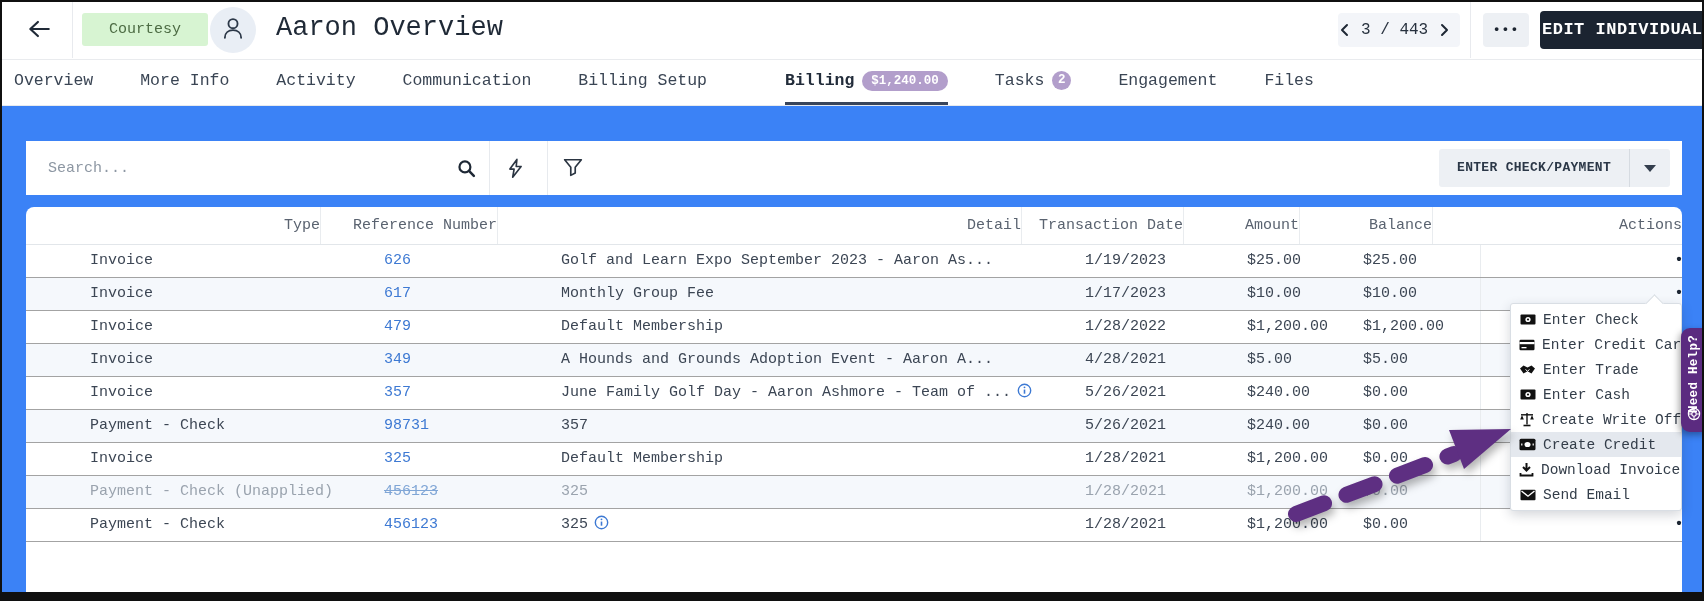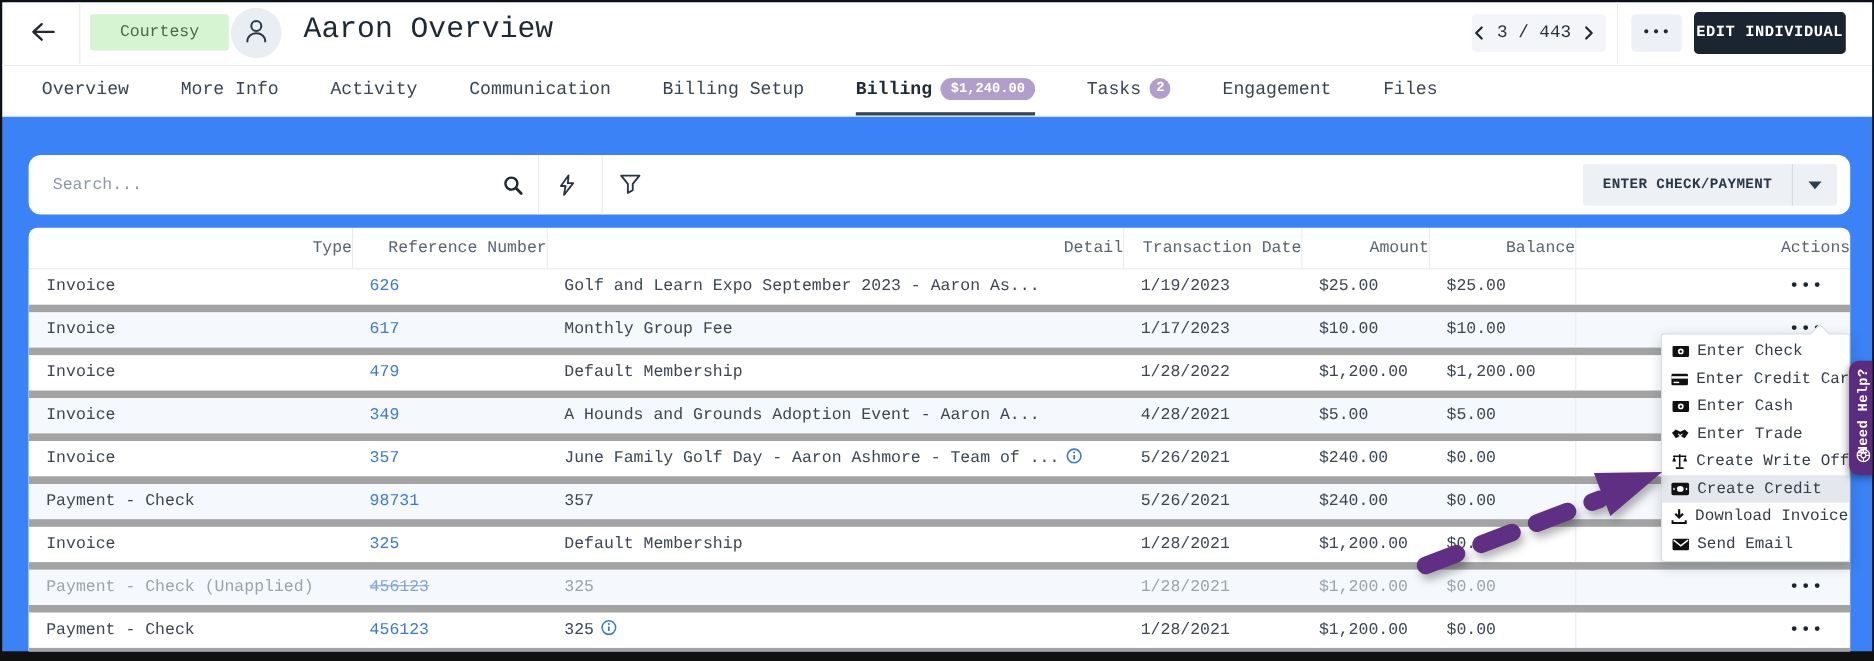--- a/index.html
+++ b/index.html
@@ -13,46 +13,46 @@
   .header{position:absolute;left:0;top:0;width:1700px;height:57px;background:#fff;border-bottom:1px solid #e9ebee;z-index:5;}
   .back-btn{position:absolute;left:24px;top:16px;width:30px;height:26px;cursor:pointer;}
   .hdr-vdiv{position:absolute;top:0;width:1px;height:56px;background:#e8eaee;}
   .courtesy{position:absolute;left:80px;top:11px;height:33px;line-height:33px;padding:0 27px;background:#d7f4d2;color:#4c6b43;font-size:15px;border-radius:3px;}
   .avatar{position:absolute;left:208px;top:5px;width:46px;height:46px;border-radius:50%;background:#e9eef5;display:flex;align-items:center;justify-content:center;}
   .page-title{position:absolute;left:274px;top:11px;font-size:27px;color:#1f2936;white-space:nowrap;}
   .pager{position:absolute;left:1336px;top:11px;width:122px;height:34px;background:#f3f5f9;border-radius:4px;display:flex;align-items:center;justify-content:flex-start;gap:9px;}
   .pager-count{font-size:16px;color:#27313e;}
   .chev-btn{display:flex;align-items:center;cursor:pointer;}
   .more-btn{position:absolute;left:1481px;top:11px;width:46px;height:34px;background:#edf0f4;border-radius:4px;text-align:center;line-height:34px;font-weight:700;font-size:13px;letter-spacing:1px;color:#1d2530;cursor:pointer;}
-  .edit-btn{position:absolute;left:1538px;top:9px;height:38px;line-height:38px;padding:0 2px;background:#1b2431;color:#fff;font-size:14px;font-weight:700;letter-spacing:.5px;border-radius:4px;cursor:pointer;white-space:nowrap;}
-  
-  .tabs{position:absolute;left:0;top:57px;width:1700px;height:47px;box-sizing:border-box;background:#fff;border-bottom:1px solid #e7eaee;display:flex;align-items:stretch;padding-left:36px;gap:47px;z-index:4;}
+  .edit-btn{position:absolute;left:1538px;top:9px;height:38px;line-height:38px;padding:0 2px;background:#1b2431;color:#fff;font-size:17px;font-weight:700;letter-spacing:.5px;border-radius:4px;cursor:pointer;white-space:nowrap;}
+  
+  .tabs{position:absolute;left:0;top:57px;width:1700px;height:47px;box-sizing:border-box;background:#fff;border-bottom:1px solid #e7eaee;display:flex;align-items:stretch;padding-left:12px;gap:47px;z-index:4;}
   .tab{display:flex;align-items:center;gap:8px;font-size:16.5px;color:#3a4554;cursor:pointer;border-bottom:3px solid transparent;box-sizing:border-box;white-space:nowrap;}
-  .tab.active{font-weight:700;color:#222c3a;border-bottom-color:#39455a;}
+  .tab.active{font-weight:700;color:#222c3a;border-bottom-color:#39455a;margin-left:31px;}
   .badge-pill{background:#b29ecb;color:#fff;font-size:12.5px;font-weight:700;border-radius:11px;padding:2px 9px;line-height:16px;}
   .badge-circle{background:#b29ecb;color:#fff;font-size:12.5px;font-weight:700;border-radius:50%;width:19px;height:19px;line-height:19px;text-align:center;}
   
-  .toolbar{position:absolute;left:24px;top:139px;width:1656px;height:54px;background:#fff;border-radius:11px;z-index:3;}
+  .toolbar{position:absolute;left:24px;top:139px;width:1656px;height:54px;background:#fff;border-radius:0;z-index:3;}
   .search-input{position:absolute;left:0;top:0;width:408px;height:54px;border:none;outline:none;background:transparent;padding:0 0 0 22px;font-size:15px;color:#333;font-family:inherit;}
   .search-input::placeholder{color:#8d97a3;}
   .search-icon{position:absolute;left:430px;top:17px;cursor:pointer;}
   .tb-vdiv{position:absolute;top:0;width:1px;height:54px;background:#e7eaee;}
   .tb-icon{position:absolute;top:17px;cursor:pointer;}
   .ecp-btn{position:absolute;right:12px;top:8px;height:38px;display:flex;background:#edf0f4;border-radius:3px;overflow:hidden;cursor:pointer;}
   .ecp-main{padding:0 18px;line-height:38px;font-size:13px;font-weight:700;color:#2b3747;letter-spacing:.3px;white-space:nowrap;}
   .ecp-div{width:1px;background:#d6dbe1;}
   .ecp-arrow{width:40px;display:flex;align-items:center;justify-content:center;}
   .tri-down{width:0;height:0;border-left:6px solid transparent;border-right:6px solid transparent;border-top:7px solid #333e4d;}
   
   .table-panel{position:absolute;left:24px;top:205px;width:1656px;height:386px;background:#fff;border-radius:8px 8px 0 0;z-index:2;overflow:hidden;}
   .thead,.trow{display:grid;grid-template-columns:294px 177px 524px 162px 116px 133px 250px;}
   .thead{height:37px;line-height:37px;border-bottom:1px solid #e2e6ea;color:#5a6370;font-size:15px;}
   .th{padding-left:16px;border-left:1px solid #e9ecef;white-space:nowrap;overflow:hidden;text-align:right;}
   .th:first-child{border-left:none;}
-  .trow{height:32px;line-height:32px;font-size:15px;color:#3c4654;border-bottom:7px solid #a3a3a3;background:#fff;}
+  .trow{height:32px;line-height:32px;font-size:15px;color:#3c4654;border-bottom:1px solid #a3a3a3;background:#fff;padding-left:48px;}
   .trow.alt{background:#f5f8fc;}
   .td{padding-left:16px;white-space:nowrap;overflow:hidden;}
   .td.actions{border-left:1px solid #e9ecef;text-align:right;padding-right:24px;padding-left:0;}
   .link{color:#3d79d3;text-decoration:none;cursor:pointer;}
   .trow.muted{color:#9aa3ae;}
   .trow.muted .link{color:#80a6d6;text-decoration:line-through;}
   .dots{font-weight:700;color:#1c2633;letter-spacing:1.5px;font-size:15px;cursor:pointer;}
   .info-ic{display:inline-block;margin-left:6px;vertical-align:-2px;cursor:pointer;}
   
   .menu{position:absolute;left:1508px;top:301px;width:170px;background:#fff;border:1px solid #d9dee4;border-radius:3px;box-shadow:0 4px 12px rgba(40,50,70,.2);z-index:50;padding:3px 0;}
@@ -278,36 +278,36 @@
           <svg width="16" height="12" viewBox="0 0 16 12">
             <rect x="0.5" y="0.8" width="15" height="10.4" rx="1.2" fill="#111"></rect>
             <rect x="0.5" y="3" width="15" height="2.2" fill="#fff"></rect>
             <rect x="2.5" y="8" width="5" height="1.3" fill="#fff"></rect>
           </svg>
         </span>
         <span>Enter Credit Card</span>
       </div>
       <div class="menu-item">
         <span class="mi-icon">
+          <svg width="17" height="13" viewBox="0 0 17 13">
+            <path d="M1 5.5 L4.5 2.5 L8.5 4.5 L12.5 2.5 L16 5.5 L12.5 10.5 L8.5 8.2 L4.5 10.5 Z" fill="#111"></path>
+            <path d="M6.5 6.5 l2 1.7 M10.5 6.5 l-2 1.7" stroke="#fff" stroke-width="1"></path>
+          </svg>
+        </span>
+        <span>Enter Trade</span>
+      </div>
+      <div class="menu-item">
+        <span class="mi-icon">
           <svg width="16" height="13" viewBox="0 0 16 13">
             <rect x="0.5" y="1.5" width="15" height="10" rx="1" fill="#111"></rect>
             <circle cx="8" cy="6.5" r="2.6" fill="#fff"></circle>
             <circle cx="8" cy="6.5" r="1.1" fill="#111"></circle>
           </svg>
         </span>
         <span>Enter Cash</span>
-      </div>
-      <div class="menu-item">
-        <span class="mi-icon">
-          <svg width="17" height="13" viewBox="0 0 17 13">
-            <path d="M1 5.5 L4.5 2.5 L8.5 4.5 L12.5 2.5 L16 5.5 L12.5 10.5 L8.5 8.2 L4.5 10.5 Z" fill="#111"></path>
-            <path d="M6.5 6.5 l2 1.7 M10.5 6.5 l-2 1.7" stroke="#fff" stroke-width="1"></path>
-          </svg>
-        </span>
-        <span>Enter Trade</span>
       </div>
       <div class="menu-item">
         <span class="mi-icon">
           <svg width="16" height="15" viewBox="0 0 16 15">
             <line x1="8" y1="1" x2="8" y2="12.5" stroke="#111" stroke-width="1.4"></line>
             <line x1="2" y1="2.8" x2="14" y2="2.8" stroke="#111" stroke-width="1.4"></line>
             <path d="M3 3 L1.2 7.6 H4.8 Z" fill="#111"></path>
             <path d="M13 3 L11.2 7.6 H14.8 Z" fill="#111"></path>
             <line x1="4.5" y1="13.5" x2="11.5" y2="13.5" stroke="#111" stroke-width="1.6"></line>
           </svg>

